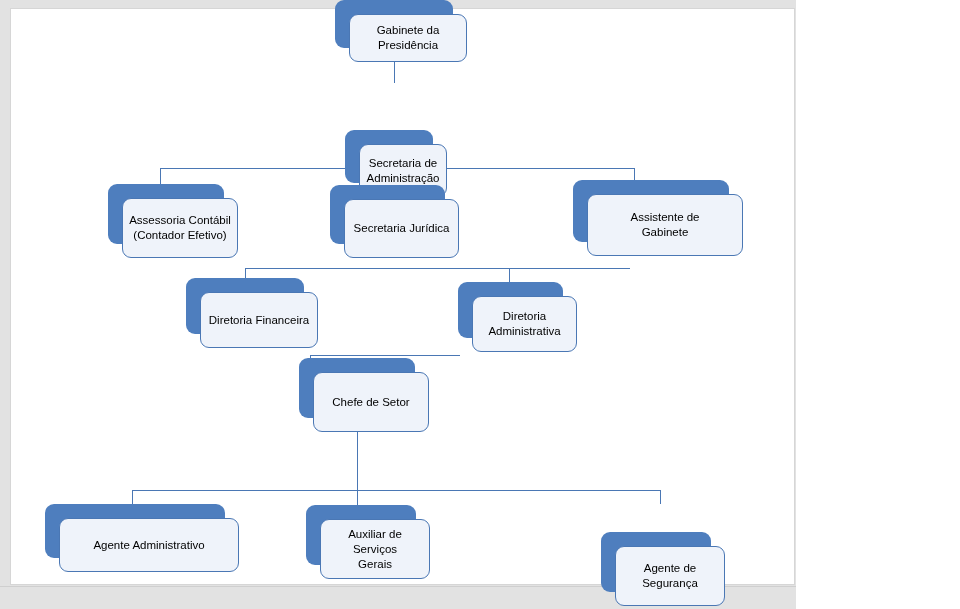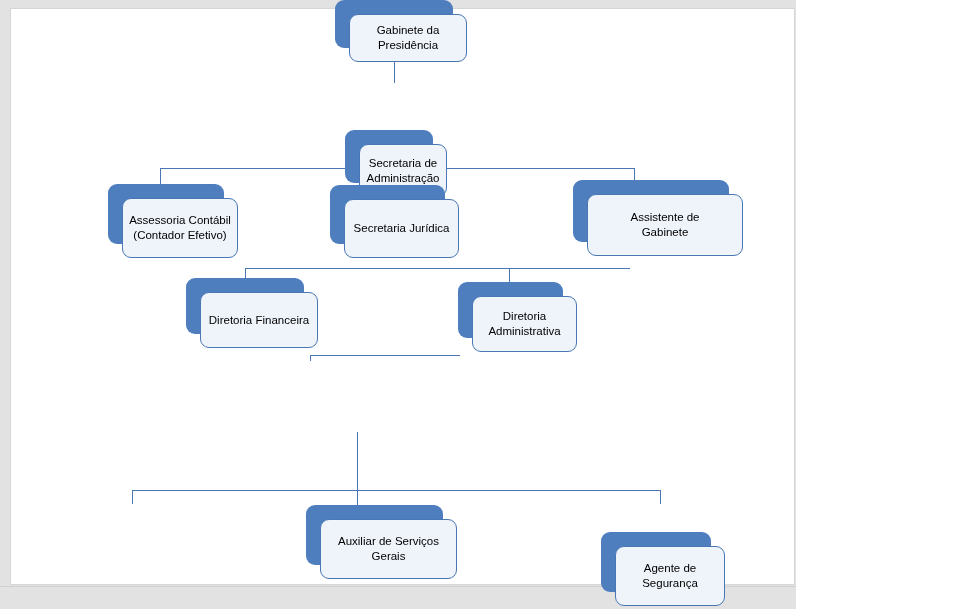--- a/index.html
+++ b/index.html
@@ -194,23 +194,35 @@
     </div>
 
     <div class="node" style="left:458px; top:282px; width:105px; height:56px;">
       <div class="shadow"></div>
       <div class="card">
         <div class="label">Diretoria
 Administrativa</div>
       </div>
     </div>
 
-
-
-    <div class="node" style="left:306px; top:505px; width:110px; height:60px;padding-left:27px;">
+    <div class="node" style="left:299px; top:358px; width:116px; height:60px;">
+      <div class="shadow"></div>
+      <div class="card">
+        <div class="label">Chefe de Setor</div>
+      </div>
+    </div>
+
+    <div class="node" style="left:45px; top:504px; width:180px; height:54px;">
+      <div class="shadow"></div>
+      <div class="card">
+        <div class="label">Agente Administrativo</div>
+      </div>
+    </div>
+
+    <div class="node" style="left:306px; top:505px; width:110px; height:60px;">
       <div class="shadow"></div>
       <div class="card">
         <div class="label">Auxiliar de Serviços
 Gerais</div>
       </div>
     </div>
 
     <div class="node" style="left:601px; top:504px; width:110px; height:60px;margin-top:28px;">
       <div class="shadow"></div>
       <div class="card">

